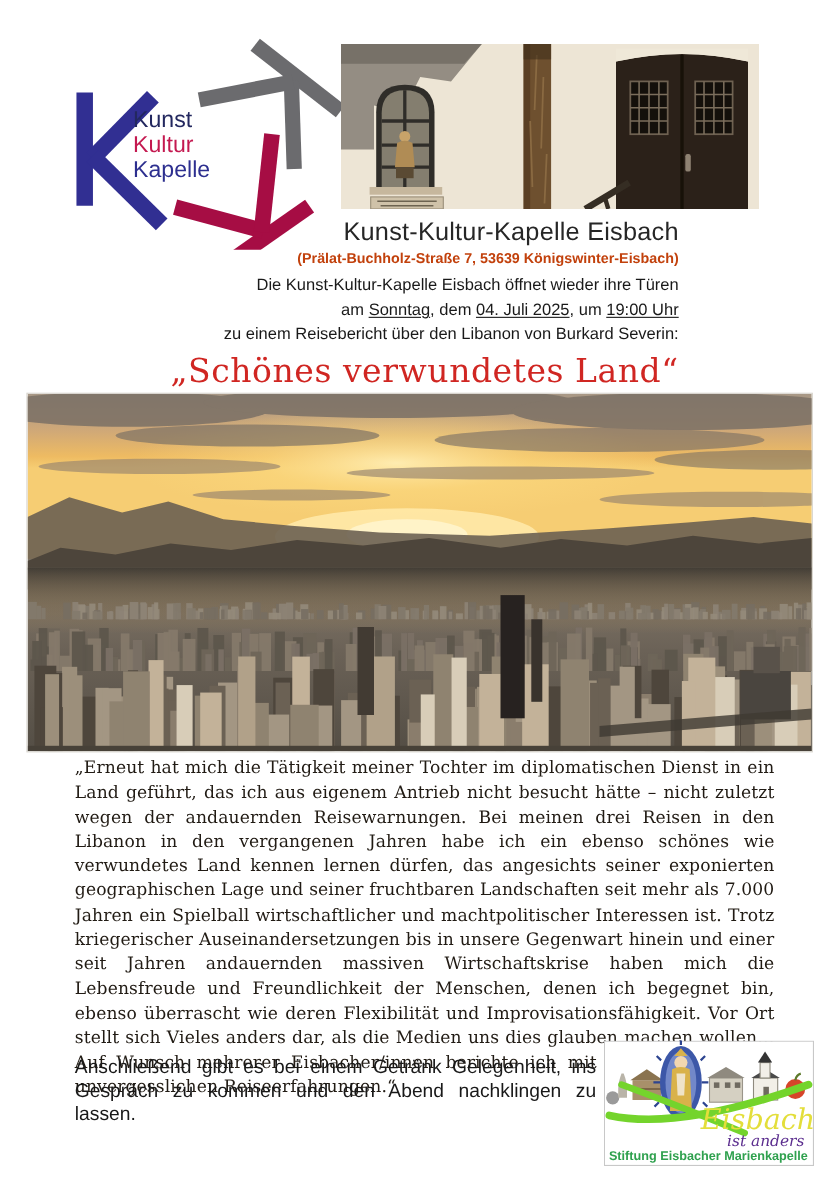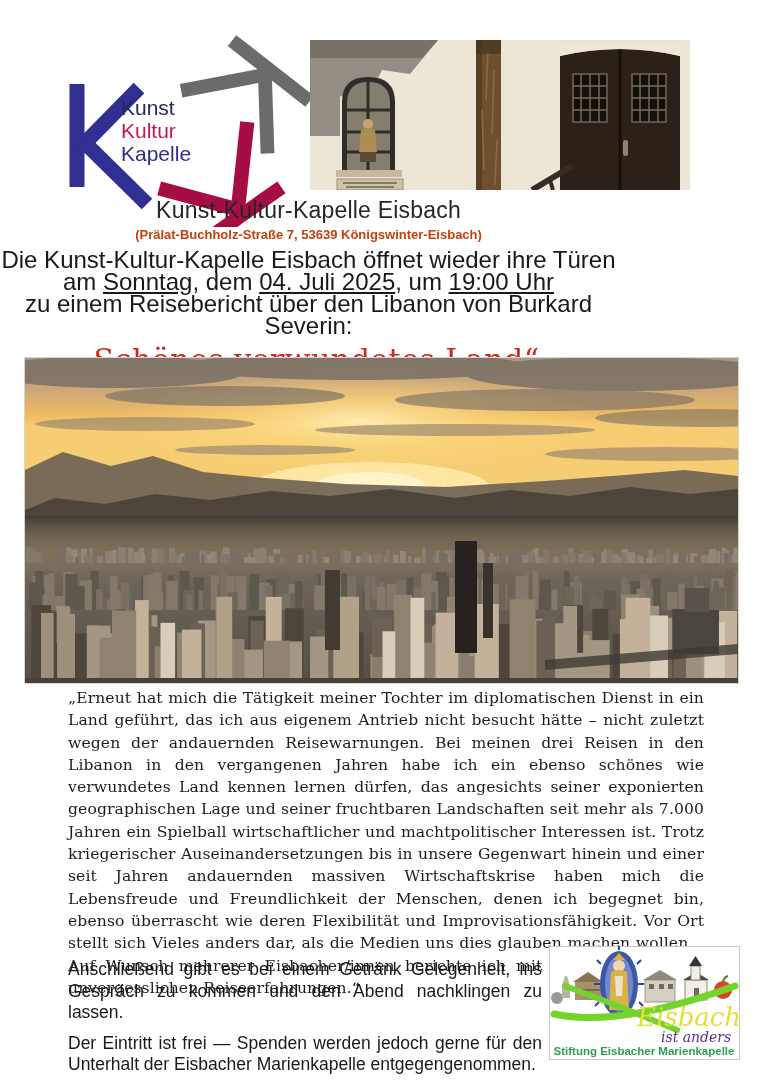--- a/index.html
+++ b/index.html
@@ -2,24 +2,24 @@
 <html lang="de"><head>
 <meta charset="utf-8">
 <style>
   html,body{margin:0;padding:0;}
   body{
     width:763px;height:1080px;position:relative;background:#ffffff;
     font-family:"Liberation Sans",sans-serif;color:#1c1c1c;overflow:hidden;
   }
   .abs{position:absolute;}
   
-  .header-block{top:197px;left:0;width:617px;text-align:center;}
+  .header-block{top:197px;left:0;width:617px;text-align:right;}
   .main-title{font-size:23px;letter-spacing:.2px;color:#262626;}
   .address{font-size:13px;font-weight:bold;color:#c2410c;margin-top:3px;}
-  .event-lines{margin-top:7px;font-size:24px;line-height:22px;color:#191919;}
+  .event-lines{margin-top:7px;font-size:15px;line-height:22px;color:#191919;}
   .event-lines u{text-underline-offset:2px;}
   .event-title{
     margin-top:5px;font-family:"DejaVu Serif",serif;font-size:30px;
     letter-spacing:.5px;
   }
   
   .quote{
     top:687px;left:68px;width:636px;
     font-family:"DejaVu Serif",serif;font-size:15.6px;line-height:22.3px;
     text-align:justify;color:#211b14;letter-spacing:.1px;
@@ -704,21 +704,20 @@
     <rect x="660" y="230" width="24" height="24" fill="#59524a"></rect>
     <path d="M520,302 L713,286 L713,296 L520,312 Z" fill="#3e3932" opacity="0.8"></path>
     <rect y="320" width="713" height="5" fill="#474138"></rect>
   </svg>
 </div>
 
 <div class="abs quote">„Erneut hat mich die Tätigkeit meiner Tochter im diplomatischen Dienst in ein Land geführt, das ich aus eigenem Antrieb nicht besucht hätte – nicht zuletzt wegen der andauernden Reisewarnungen. Bei meinen drei Reisen in den Libanon in den vergangenen Jahren habe ich ein ebenso schönes wie verwundetes Land kennen lernen dürfen, das angesichts seiner exponierten geographischen Lage und seiner fruchtbaren Landschaften seit mehr als 7.000 Jahren ein Spielball wirtschaftlicher und machtpolitischer Interessen ist. Trotz kriegerischer Auseinandersetzungen bis in unsere Gegenwart hinein und einer seit Jahren andauernden massiven Wirtschaftskrise haben mich die Lebensfreude und Freundlichkeit der Menschen, denen ich begegnet bin, ebenso überrascht wie deren Flexibilität und Improvisationsfähigkeit. Vor Ort stellt sich Vieles anders dar, als die Medien uns dies glauben machen wollen… Auf Wunsch mehrerer Eisbacher/innen berichte ich mit Fotos von meinen unvergesslichen Reiseerfahrungen.“</div>
 
 <div class="abs closing">
   <p>Anschließend gibt es bei einem Getränk Gelegenheit, ins Gespräch zu kommen und den Abend nachklingen zu lassen.</p>
-  <p>Der Eintritt ist frei — Spenden werden jedoch gerne für den Unterhalt der Eisbacher Marienkapelle entgegengenommen.</p>
 </div>
 
 <div class="abs footer-logo">
   <svg width="191" height="114" viewBox="0 0 191 114">
     <rect x="0.5" y="0.5" width="190" height="113" fill="#ffffff" stroke="#c8c8c8"></rect>
 
     <g>
       <circle cx="8" cy="52" r="6" fill="#9a9a9a"></circle>
       <path d="M16,30 q-3,8 -3,14 l0,8 l8,0 l0,-8 q0,-6 -3,-14 Z" fill="#b9b4a8"></path>
       <g>

